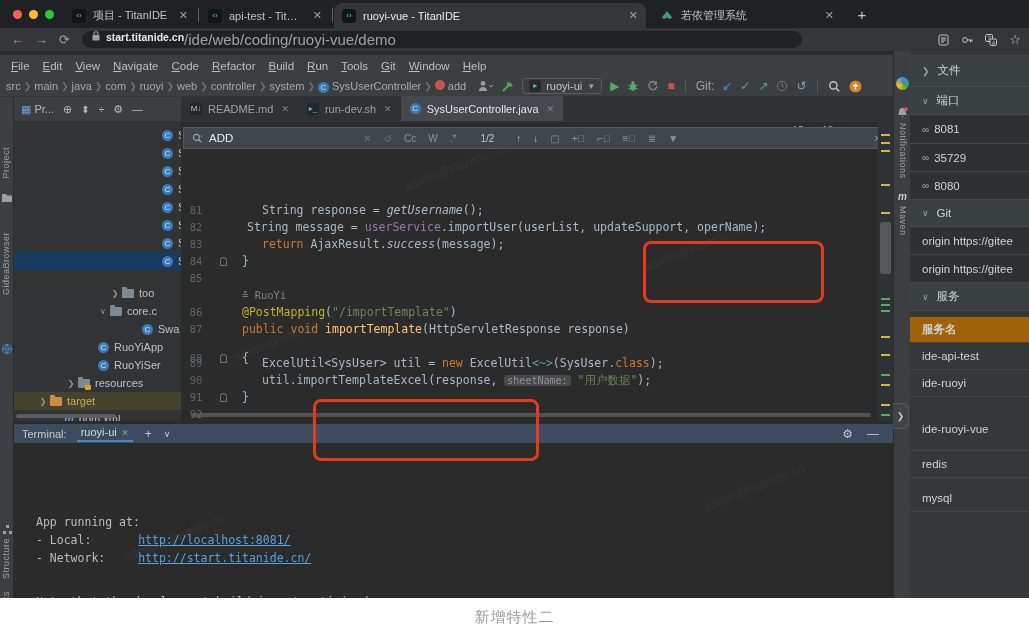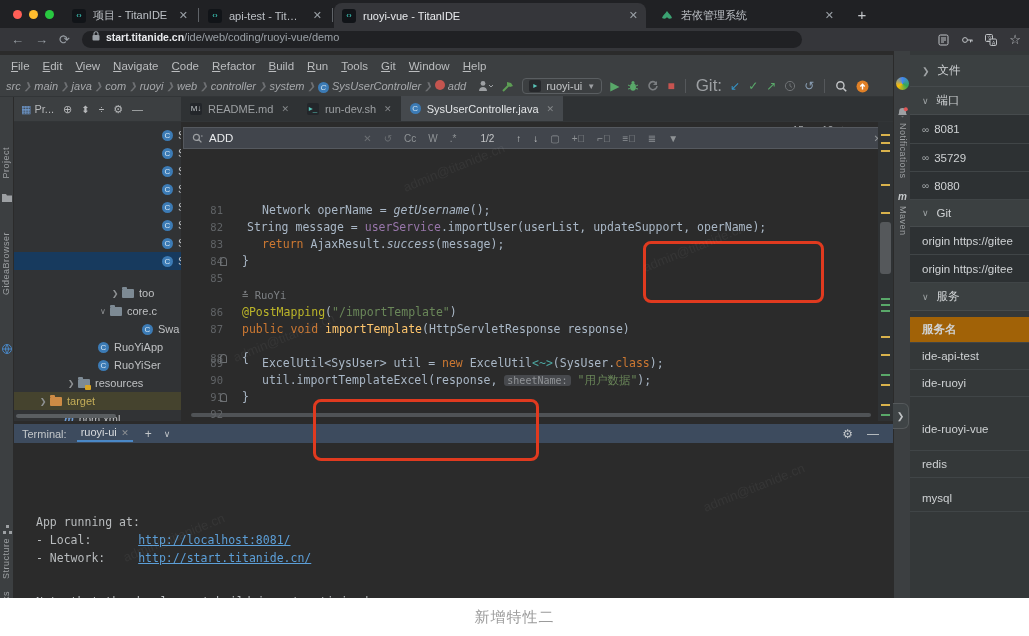--- a/index.html
+++ b/index.html
@@ -14,31 +14,31 @@
   .btab .fav { width:14px; height:14px; border-radius:3px; background:#111418; color:#37b5a8; font-size:8px; display:flex; align-items:center; justify-content:center; margin-right:7px; flex:0 0 auto; font-weight:bold; }
   .btab .fav.leaf { background:transparent; }
   .btab .ttl { flex:1; overflow:hidden; text-overflow:ellipsis; }
   .btab .tx { margin-left:10px; color:#9aa0a6; font-size:11px; }
   .tabsep { position:absolute; top:8px; width:1px; height:14px; background:#5f6368; }
   .newtab { position:absolute; left:852px; top:5px; width:20px; height:20px; color:#c7cacd; font-size:15px; text-align:center; line-height:19px; border-radius:50%; }
   .addressbar { position:absolute; left:0; top:28px; width:1029px; height:23px; background:#35363a; display:flex; align-items:center; }
   .navbtn { color:#9aa0a6; font-size:13px; margin-left:11px; }
   .urlpill { margin-left:12px; width:720px; height:17px; background:#202124; border-radius:9px; display:flex; align-items:flex-start; padding:0 10px; }
   .urlhost { color:#e8eaed; font-size:10.5px; font-weight:bold; margin-left:6px; }
-  .urlpath { color:#9aa0a6; font-size:11px; }
+  .urlpath { color:#9aa0a6; font-size:15px; }
   .abar-right { position:absolute; right:8px; top:4px; display:flex; gap:12px; align-items:center; }
   .abar-ic { color:#c0c3c6; font-size:11px; }
 
   
   .ide { position:absolute; left:0; top:51px; width:1029px; height:547px; background:#2b2b2b; }
   .menurow { position:absolute; left:0; top:4px; width:893px; height:21px; background:#3c3f41; display:flex; align-items:center; padding-left:5px; gap:1px; }
   .menuitem { color:#bbbdbf; font-size:11.5px; padding:2px 6px; }
   .menuitem .u { text-decoration:underline; }
   .toolrow { position:absolute; left:0; top:25px; width:893px; height:21px; background:#3c3f41; display:flex; align-items:center; padding-left:6px; border-bottom:1px solid #323537; }
-  .crumb { display:flex; align-items:center; color:#a6a8ab; font-size:11px; white-space:nowrap;font-style:italic; }
+  .crumb { display:flex; align-items:center; color:#a6a8ab; font-size:11px; white-space:nowrap; }
   .crumb .sep { color:#6e7073; margin:0 3px; font-size:9px; }
   .cicn { display:inline-flex; width:11px; height:11px; border-radius:50%; background:#3c7bb5; color:#cfe3f2; font-size:8px; align-items:center; justify-content:center; margin-right:3px; }
   .micn { display:inline-flex; width:10px; height:10px; border-radius:50%; background:#c4554f; margin-right:3px; }
   .tbgrp { display:flex; align-items:center; gap:8px; margin-left:12px; }
   .tico { font-size:12px; line-height:1; }
   .runbox { display:flex; align-items:center; gap:5px; border:1px solid #5a5e61; border-radius:4px; padding:1px 6px; color:#c3c5c7; font-size:11px; background:#3c3f41; }
   .runbox .bx { width:12px; height:12px; background:#26282b; border-radius:2px; color:#58c4b8; font-size:8px; text-align:center; line-height:12px; }
   .vbar { width:1px; height:14px; background:#55585b; margin:0 2px; }
 
   
@@ -69,21 +69,21 @@
   
   .findbar { position:absolute; left:183px; top:76px; width:708px; height:22px; background:#41454c; border:1px solid #55595f; display:flex; align-items:center; font-size:11px; color:#b9bcbe; }
   .findbar .q { margin:0 6px 0 8px; }
   .findbar .query { color:#e8eaec; font-size:11.5px; }
   .fgl { color:#8f9396; margin:0 6px; font-size:10px; }
   .fgl.dim { color:#6b6f73; }
 
   
   .editor { position:absolute; left:181px; top:71px; width:697px; height:299px; background:#2b2b2b; }
   .code-line { position:absolute; left:0; width:100%; height:17px; font-family:"DejaVu Sans Mono", monospace; font-size:11.5px; line-height:17px; white-space:pre; }
-  .lnum { position:absolute; left:12px; width:30px; text-align:right; color:#606366; font-size:10.5px; }
+  .lnum { position:absolute; left:0; width:30px; text-align:center; color:#606366; font-size:10.5px; }
   .pin { position:absolute; left:39px; top:4px; width:7px; height:9px; border:1px solid #6e7174; border-radius:4px 4px 1px 1px; }
   .cfold { position:absolute; left:20px; color:#8a8d90; font-size:9px; }
   .codetext { position:absolute; top:0; }
   .sg-p { color:#a9b7c6; } .sg-k { color:#cc7832; } .sg-s { color:#6a8759; }
   .sg-a { color:#bbb529; } .sg-c { color:#629755; font-style:italic; }
   .sg-f { color:#9876aa; } .sg-m { color:#ffc66d; } .sg-it { color:#a9b7c6; font-style:italic; }
   .sg-fd { color:#4ba6a0; }
   .sg-h { background:#47494d; color:#909396; border-radius:3px; padding:0 3px; font-size:10px; }
   .authorline { color:#7d8084; font-size:10.5px; font-family:"DejaVu Sans Mono", monospace; }
   .inspect { position:absolute; right:18px; top:3px; display:flex; align-items:center; gap:5px; font-size:10px; color:#a8abad; }
@@ -262,21 +262,21 @@
             </svg>
           </span>
         <span class="tico" style="color:#7b7e81">
             <svg width="12" height="12" viewBox="0 0 12 12">
               <path d="M9 3a4 4 0 1 0 1 3" stroke="#7b7e81" stroke-width="1.6" fill="none"></path>
               <path d="M10 1v4h-4z" fill="#7b7e81"></path>
             </svg>
           </span>
         <span class="tico" style="color:#c75450">■</span>
         <span class="vbar"></span>
-        <span style="color:#9da0a3;font-size:17px">Git:</span>
+        <span style="color:#9da0a3;font-size:12px">Git:</span>
         <span class="tico" style="color:#3592c4">↙</span>
         <span class="tico" style="color:#59a869">✓</span>
         <span class="tico" style="color:#59a869">↗</span>
         <span class="tico">
             <svg width="12" height="12" viewBox="0 0 12 12">
               <circle cx="6" cy="6" r="4.6" stroke="#6f7275" fill="none"></circle>
               <path d="M6 3.4V6l2 1.4" stroke="#6f7275" fill="none"></path>
             </svg>
           </span>
         <span class="tico" style="color:#8a9fb5">↺</span>
@@ -422,21 +422,21 @@
       <div class="inspect">
         <span class="warn-tri">▲</span>
           <span>15</span>
         <span class="ok-gr">✓</span>
           <span>12</span>
         <span style="color:#8f9294">⌃</span>
         <span style="color:#8f9294">⌄</span>
       </div>
 
       <div class="hscroll" style="left:10px;top:291px;width:680px;background:#505356"></div>
-    <div class="code-line" style="top: 0px; margin-top: 0px; transform: translateY(80px);"><span class="lnum">81</span><span class="codetext" style="left: 81px;"><span class="sg-p">Network operName = </span><span class="sg-it">getUsername</span><span class="sg-p">();</span></span></div>
+    <div class="code-line" style="top: 0px; margin-top: 0px; transform: translateY(80px);"><span class="lnum">81</span><span class="codetext" style="left: 81px;"><span class="sg-p">String response = </span><span class="sg-it">getUsername</span><span class="sg-p">();</span></span></div>
         <div class="code-line" style="top: 17px; margin-top: 0px; transform: translateY(80px);"><span class="lnum">82</span><span class="codetext" style="left: 66px;"><span class="sg-p">String message = </span><span class="sg-f">userService</span><span class="sg-p">.importUser(userList, updateSupport, operName);</span></span></div>
         <div class="code-line" style="top: 34px; margin-top: 0px; transform: translateY(80px);"><span class="lnum">83</span><span class="codetext" style="left: 81px;"><span class="sg-k">return </span><span class="sg-p">AjaxResult.</span><span class="sg-it">success</span><span class="sg-p">(message);</span></span></div>
         <div class="code-line" style="top: 51px; margin-top: 0px; transform: translateY(80px);"><span class="lnum">84</span><span class="pin"></span><span class="codetext" style="left: 61px;"><span class="sg-p">}</span></span></div>
         <div class="code-line" style="top: 68px; margin-top: 0px; transform: translateY(80px);"><span class="lnum">85</span><span class="codetext" style="left: 61px;"></span></div>
         <div class="code-line" style="top: 85px; margin-top: 0px; transform: translateY(80px);"><span class="lnum"></span><span class="codetext authorline" style="left: 61px;"><span style="color:#8a8d90">≛</span> RuoYi</span></div>
         <div class="code-line" style="top: 102px; margin-top: 0px; transform: translateY(80px);"><span class="lnum">86</span><span class="codetext" style="left: 61px;"><span class="sg-a">@PostMapping</span><span class="sg-p">(</span><span class="sg-s">"/importTemplate"</span><span class="sg-p">)</span></span></div>
         <div class="code-line" style="top: 119px; margin-top: 0px; transform: translateY(80px);"><span class="lnum">87</span><span class="codetext" style="left: 61px;"><span class="sg-k">public void </span><span class="sg-m">importTemplate</span><span class="sg-p">(HttpServletResponse response)</span></span></div>
         <div class="code-line" style="top: 136px; margin-top: 12px; transform: translateY(80px);"><span class="lnum">88</span><span class="pin"></span><span class="codetext" style="left: 61px;"><span class="sg-p">{</span></span></div>
         <div class="code-line" style="top: 153px; margin-top: 0px; transform: translateY(80px);"><span class="lnum">89</span><span class="codetext" style="left: 81px;"><span class="sg-p">ExcelUtil&lt;SysUser&gt; util = </span><span class="sg-k">new </span><span class="sg-p">ExcelUtil</span><span class="sg-fd">&lt;~&gt;</span><span class="sg-p">(SysUser.</span><span class="sg-k">class</span><span class="sg-p">);</span></span></div>
         <div class="code-line" style="top: 170px; margin-top: 0px; transform: translateY(80px);"><span class="lnum">90</span><span class="codetext" style="left: 81px;"><span class="sg-p">util.importTemplateExcel(response, </span><span class="sg-h">sheetName:</span><span class="sg-p"> </span><span class="sg-s">"用户数据"</span><span class="sg-p">);</span></span></div>

